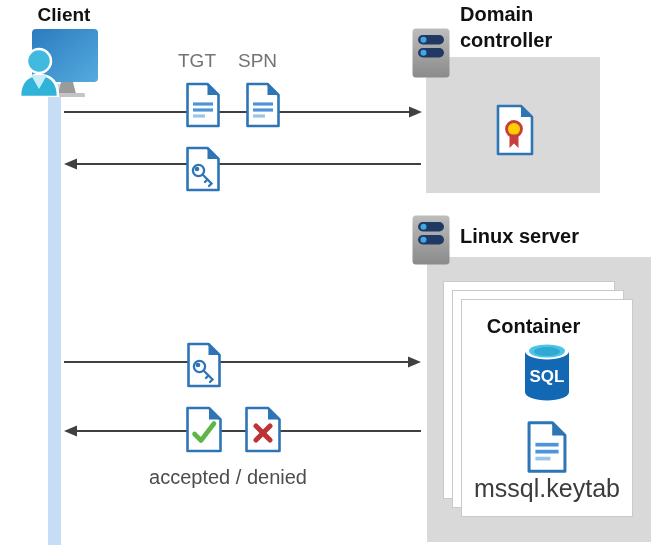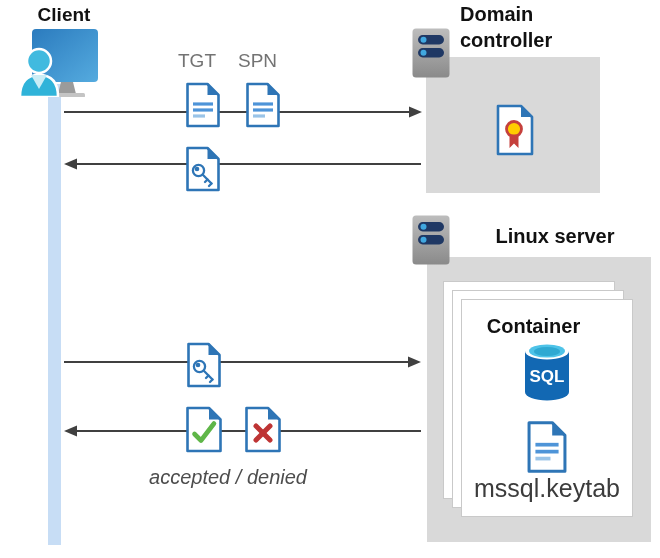--- a/index.html
+++ b/index.html
@@ -186,25 +186,25 @@
     <path class="doc-flap" d="M23.5 2 V13 H34.5 Z"></path>
     <line class="doc-line" x1="9" y1="21" x2="29" y2="21"></line>
     <line class="doc-line" x1="9" y1="27" x2="29" y2="27"></line>
     <line class="doc-line-light" x1="9" y1="33" x2="22" y2="33"></line>
   </svg>
 
   <div class="abs node-label" style="left:460px;top:1px;width:132px;">Domain controller</div>
 
   <div class="abs node-label" style="left:14px;top:2px;width:100px;text-align:center;font-size:19px;">Client</div>
 
-  <div class="abs node-label" style="left:460px;top:223px;width:190px;text-align:center;">Linux server</div>
+  <div class="abs node-label" style="left:460px;top:223px;width:190px;">Linux server</div>
 
   <div class="abs node-label" style="left:461px;top:313px;width:145px;text-align:center;">Container</div>
 
   <div class="abs small-label" style="left:178px;top:50px;width:50px;">TGT</div>
 
   <div class="abs small-label" style="left:238px;top:50px;width:50px;">SPN</div>
 
-  <div class="abs result-label" style="left:118px;top:466px;width:220px;font-style:italic;">accepted / denied</div>
+  <div class="abs result-label" style="left:118px;top:466px;width:220px;">accepted / denied</div>
 
   <div class="abs keytab-label" style="left:461px;top:474px;width:172px;">mssql.keytab</div>
 
 </div>
 
 </body></html>

